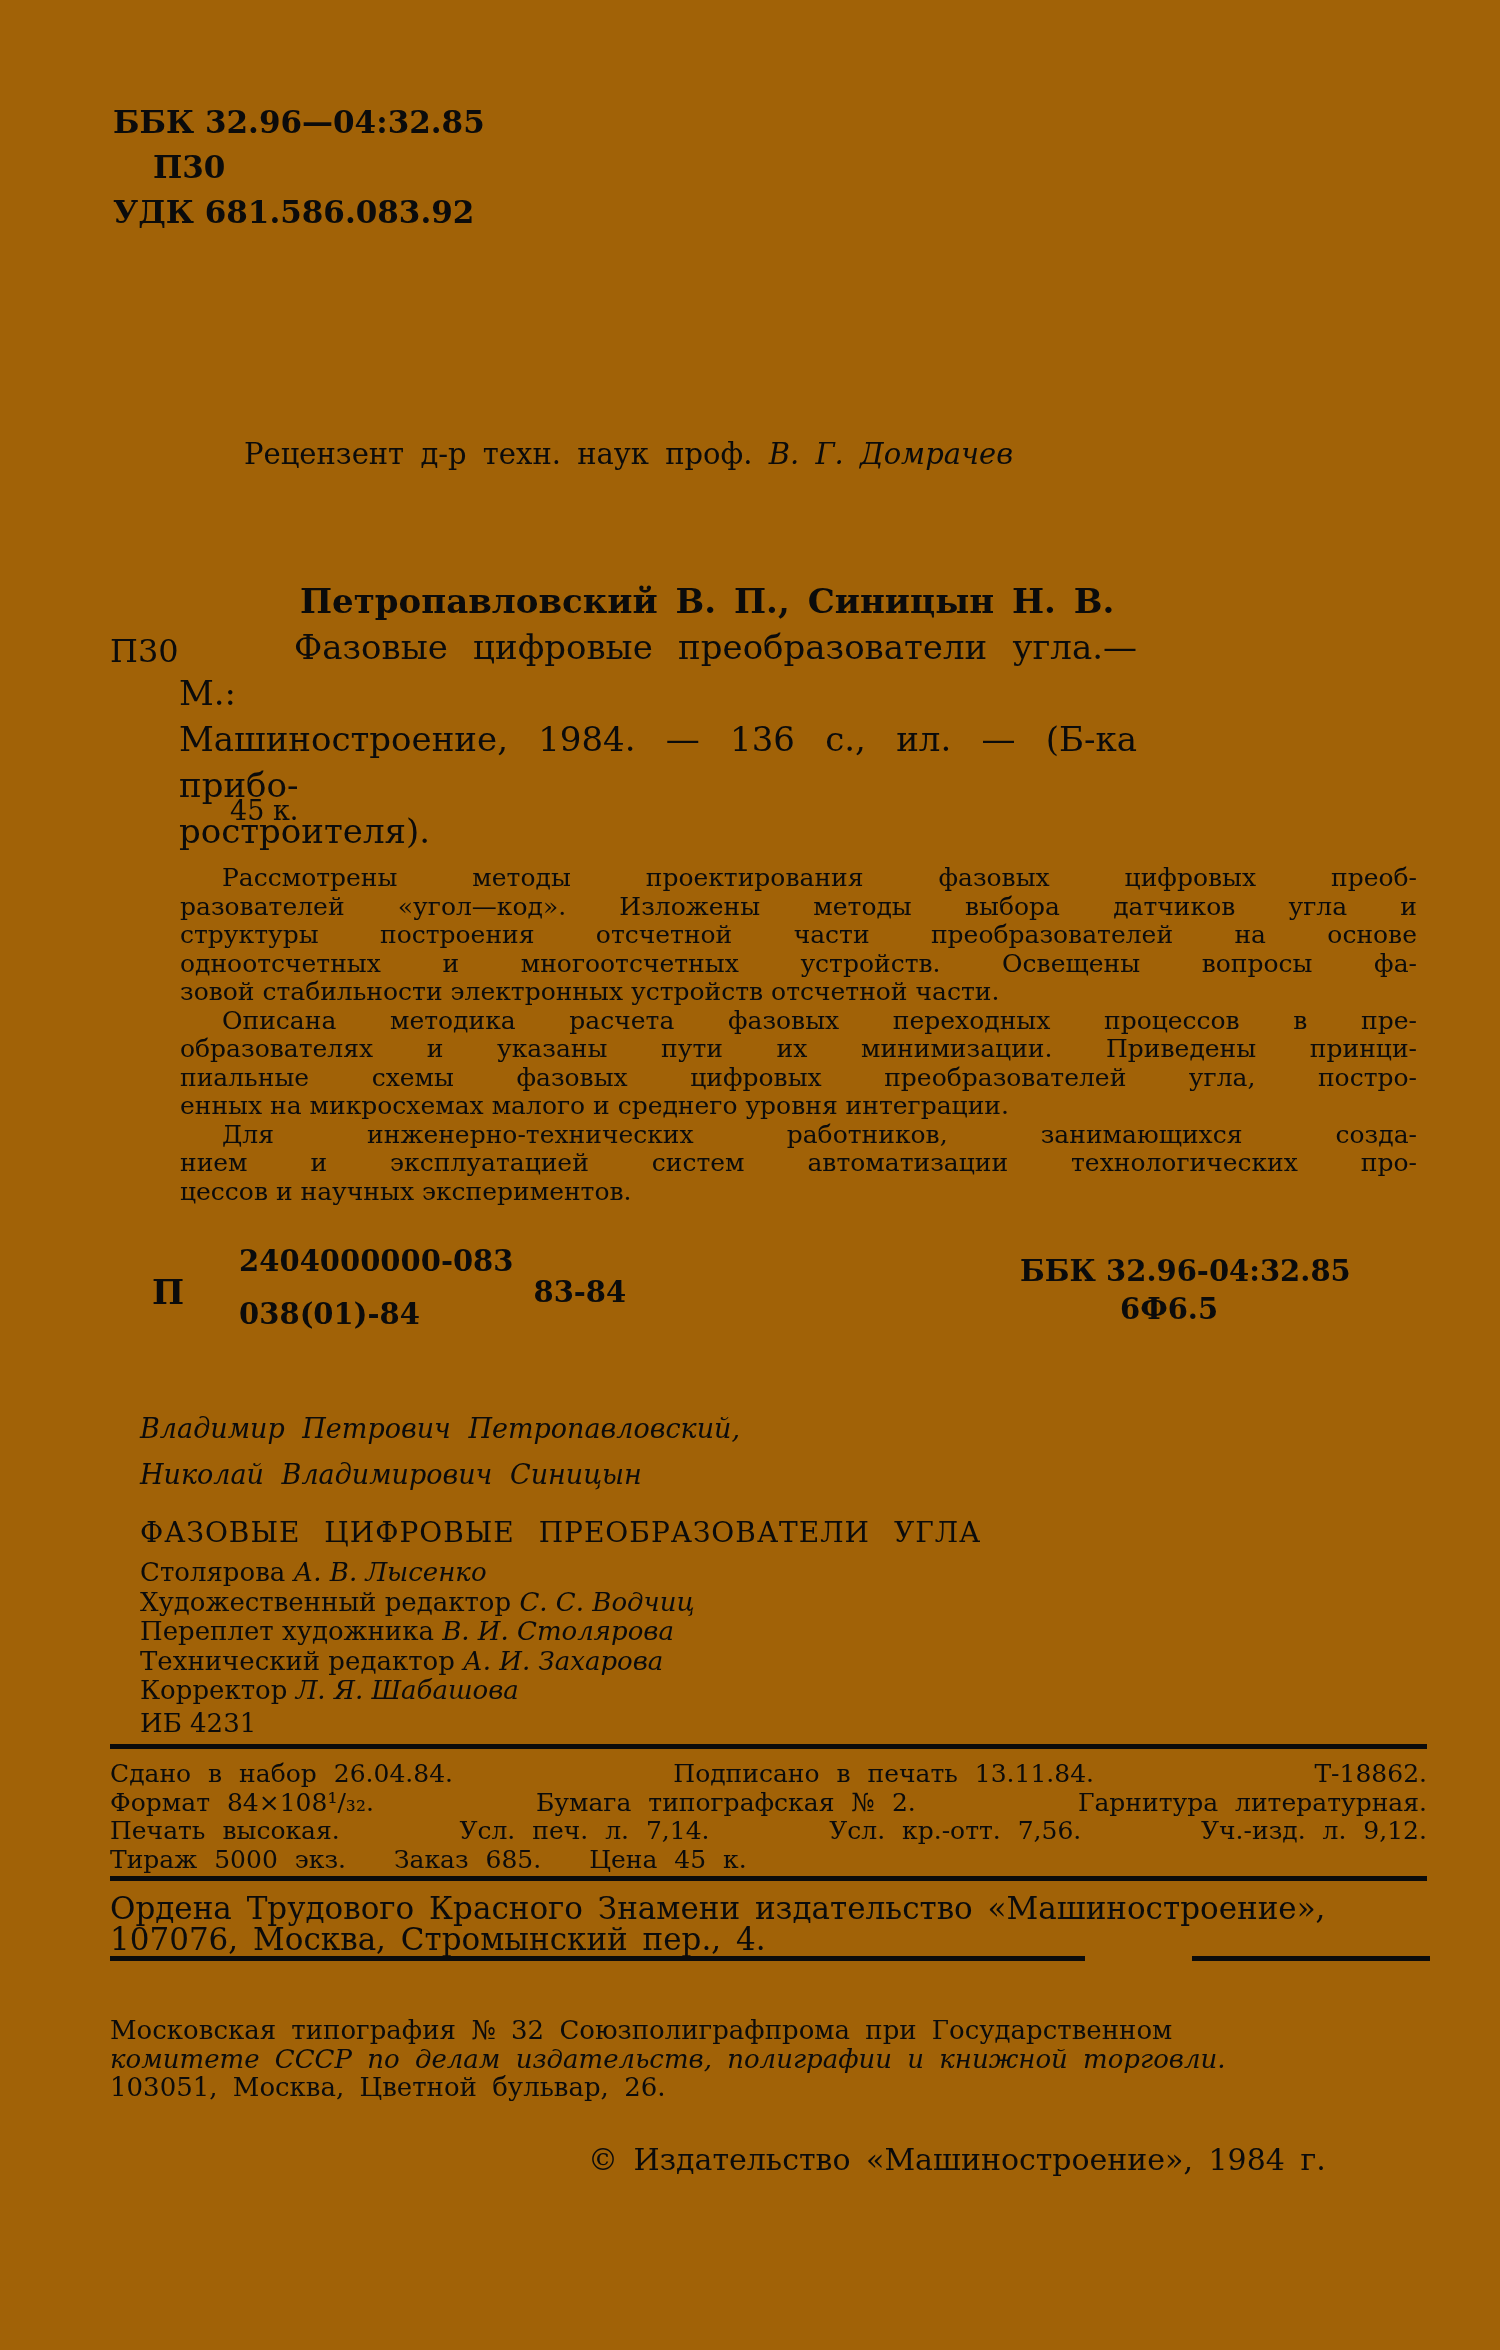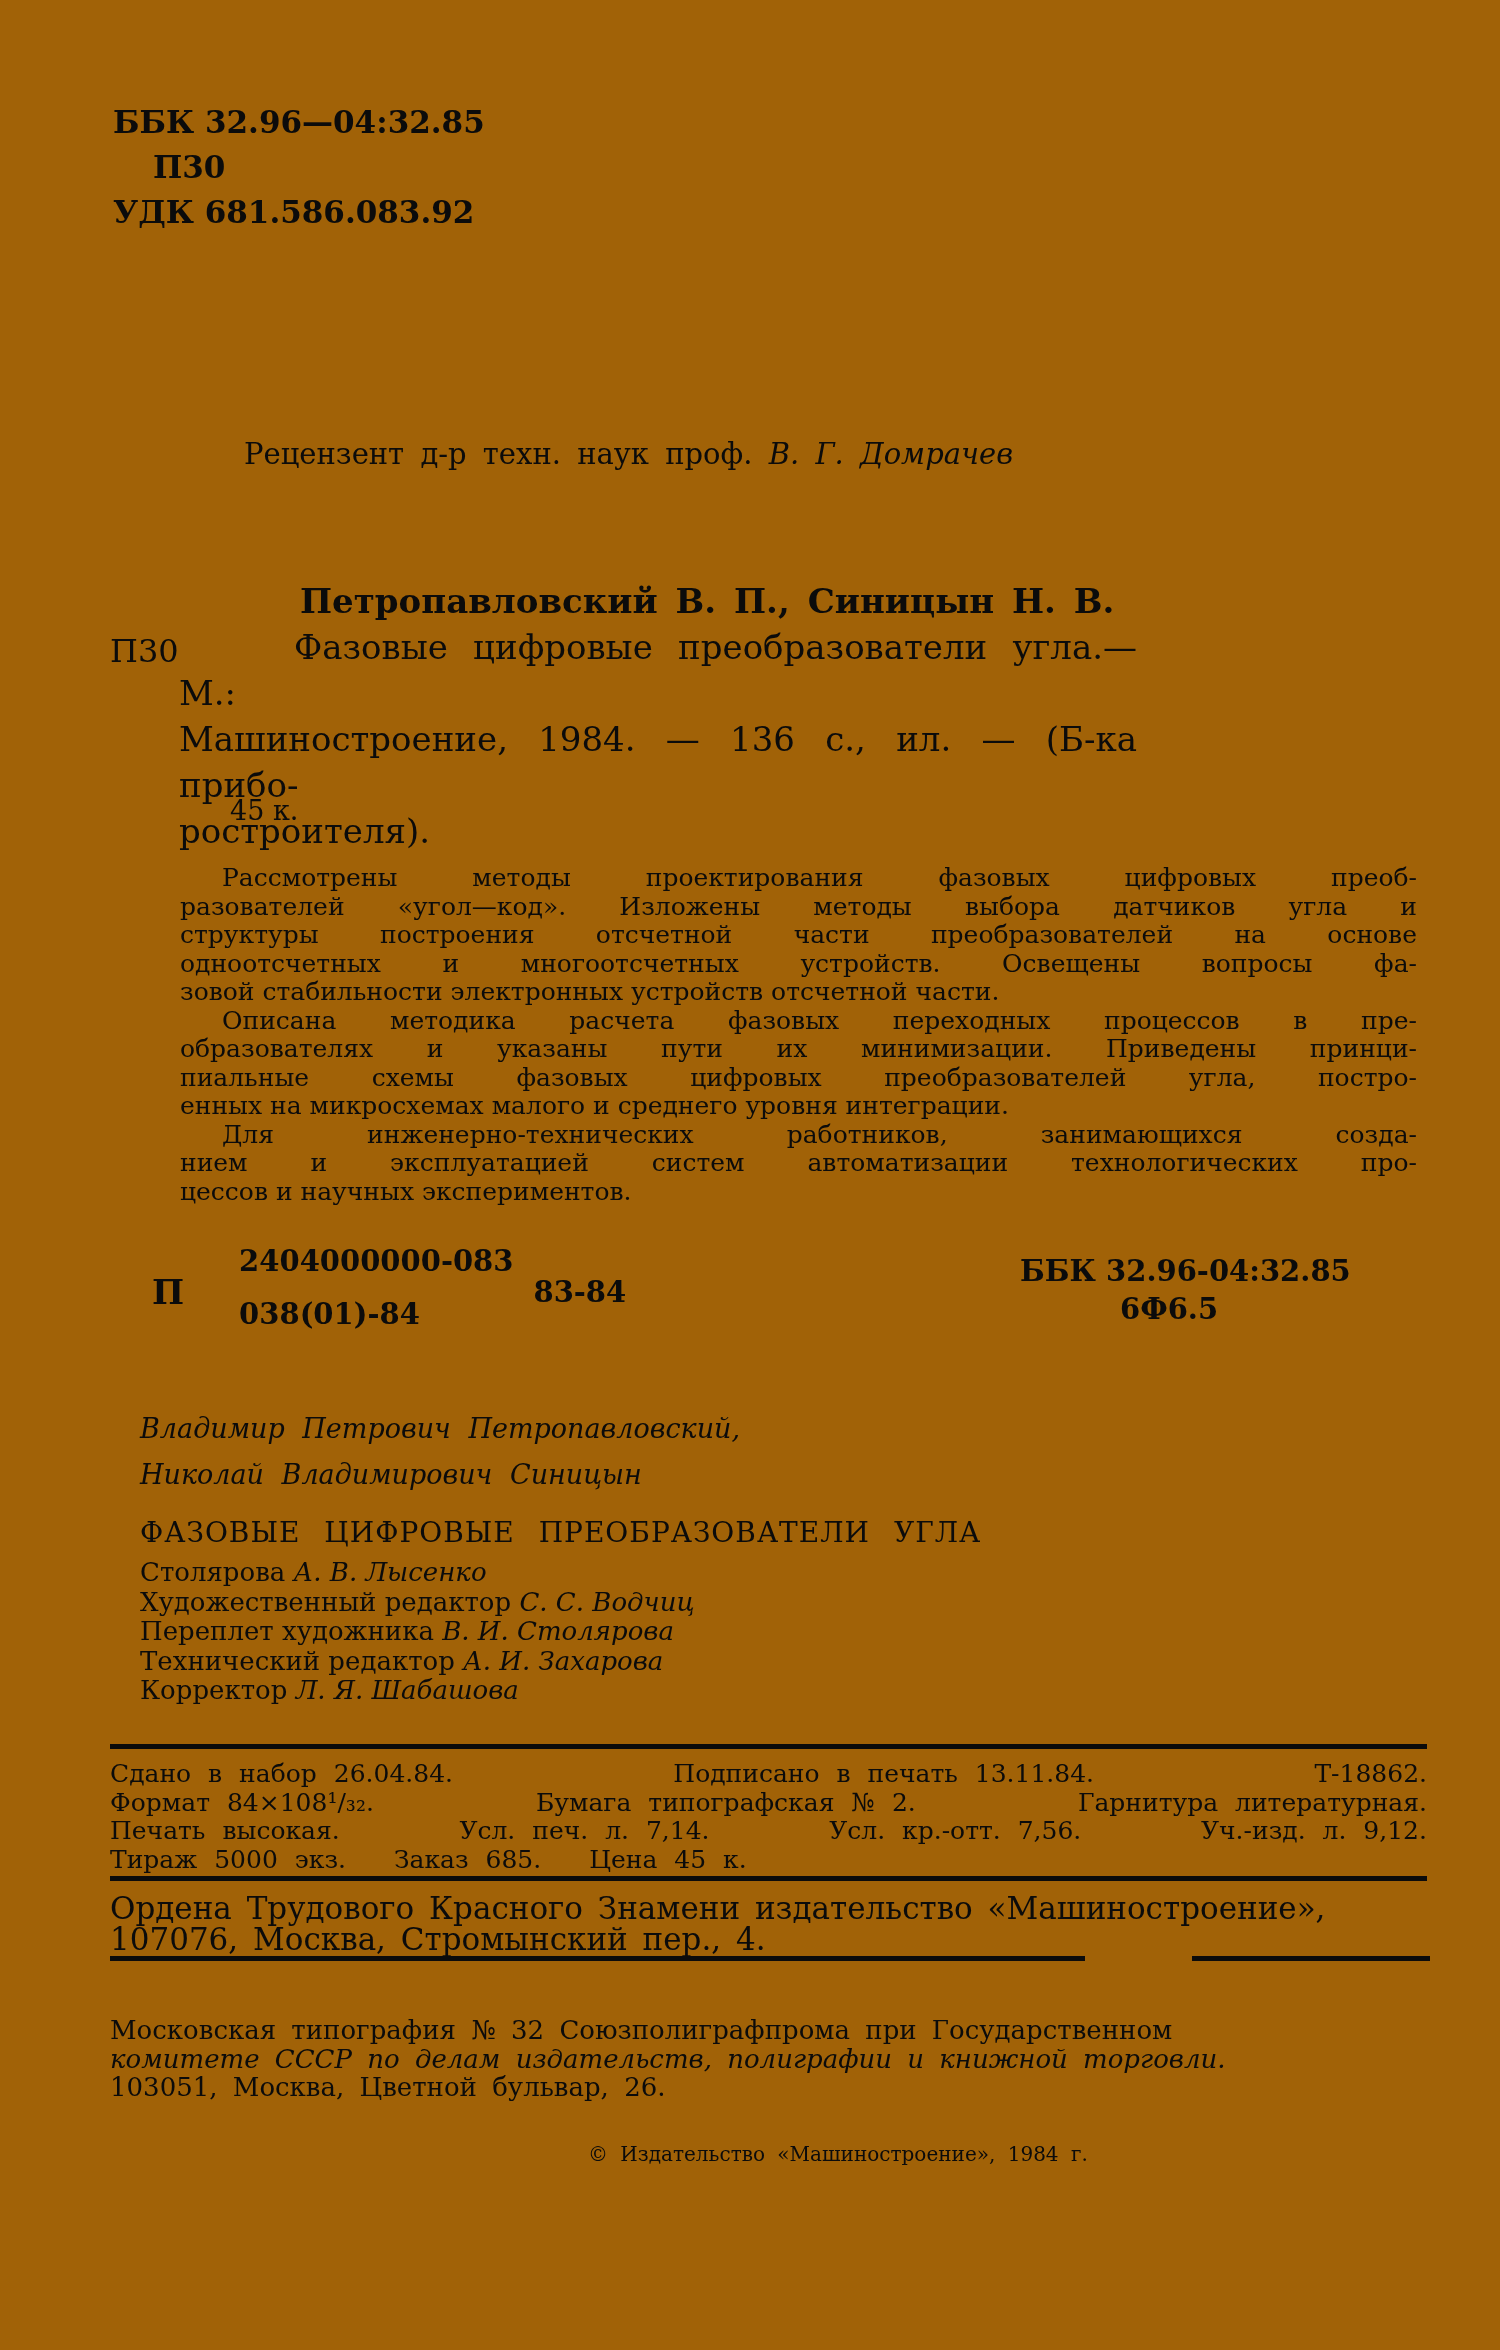--- a/index.html
+++ b/index.html
@@ -72,21 +72,21 @@
   .irow { display: flex; justify-content: space-between; }
   .irow.left { justify-content: flex-start; gap: 48px; }
 
   
   .publisher { position: absolute; left: 110px; top: 1893px; font-size: 31px; line-height: 31px; word-spacing: 5px; }
 
   
   .printer { position: absolute; left: 110px; top: 1972px; font-size: 26px; line-height: 28.5px; word-spacing: 7px; margin-top: 44px; }
 
   
-  .copyright { position: absolute; left: 588px; top: 2142px; font-size: 20px; word-spacing: 6px; }
+  .copyright { position: absolute; left: 588px; top: 2142px; font-size: 30px; word-spacing: 6px; }
 </style>
 </head>
 <body>
 
 <div class="page">
 
   <div class="ids">
     <div>ББК 32.96—04:32.85</div>
     <div class="p30">П30</div>
     <div>УДК 681.586.083.92</div>
@@ -159,20 +159,21 @@
       <span class="it">В. И. Столярова</span>
     </div>
     <div>
       <span>Технический редактор</span>
       <span class="it">А. И. Захарова</span>
     </div>
     <div>
       <span>Корректор</span>
       <span class="it">Л. Я. Шабашова</span>
     </div>
+    <div class="ib">ИБ 4231</div>
   </div>
 
   <div class="rule rule-1"></div>
 
   <div class="imprint">
     <div class="irow">
       <span>Сдано в набор 26.04.84.</span>
       <span>Подписано в печать 13.11.84.</span>
       <span>Т-18862.</span>
     </div>

